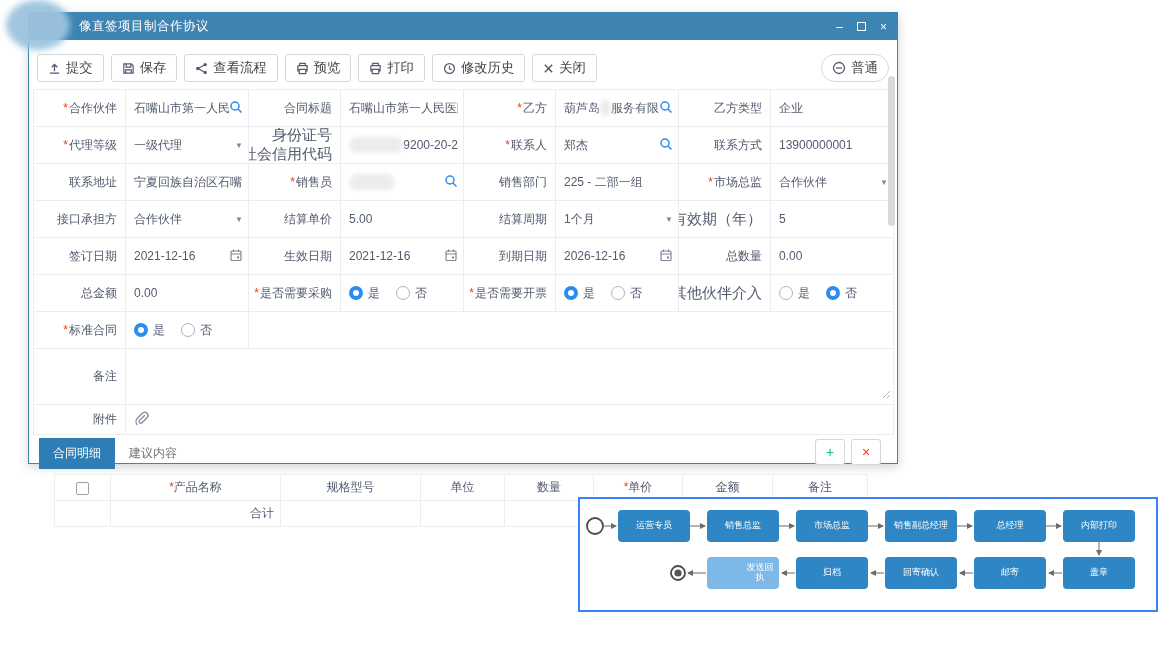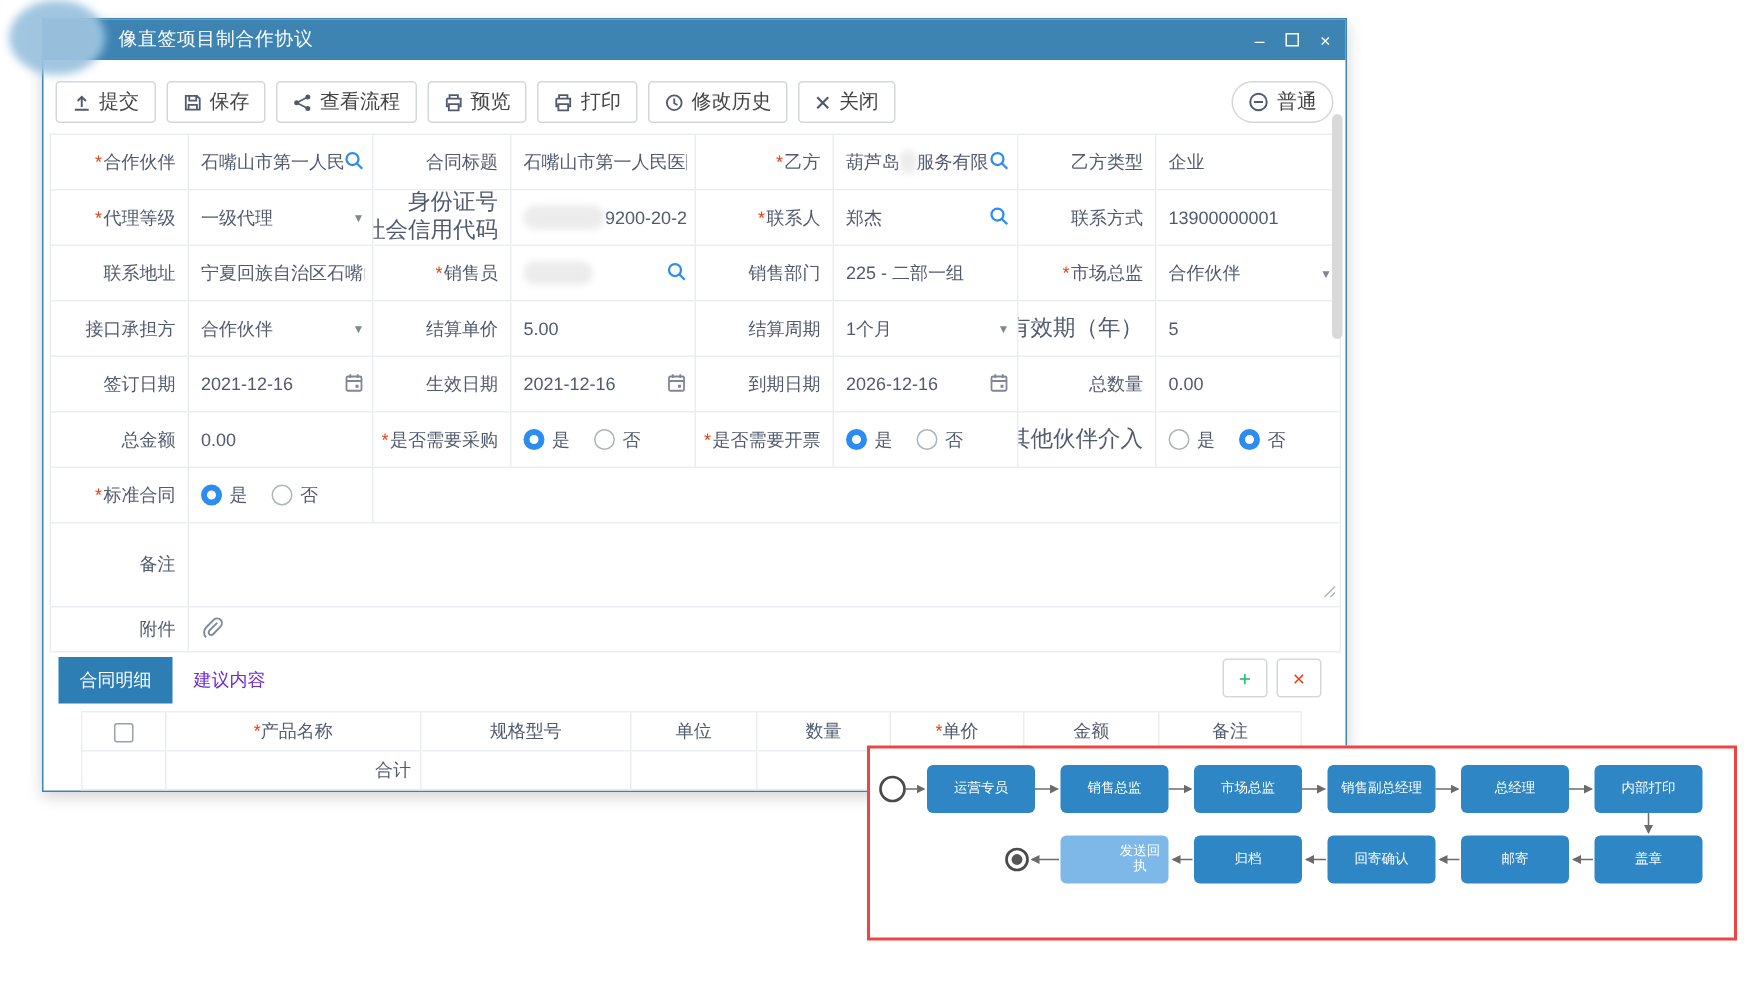--- a/index.html
+++ b/index.html
@@ -1,21 +1,21 @@
 <!DOCTYPE html>
 <html><head>
 <meta charset="utf-8">
 <style>
   * { box-sizing: border-box; margin: 0; padding: 0; }
   html,body { width:1172px; height:663px; background:#fff; overflow:hidden;
     font-family:"Liberation Sans","DejaVu Sans",sans-serif; }
   body { position:relative; font-size:12px; color:#515a6e; }
 
   
-  .dialog { position:absolute; left:28px; top:12px; width:870px; height:516px;
+  .dialog { position:absolute; left:28px; top:12px; width:870px; height:452px;
     background:#fff; border:1px solid #3d84b3; box-shadow:0 3px 10px rgba(0,0,0,.18); z-index:1; }
   .titlebar { height:27px; background:#3d84b3; display:flex; align-items:center;
     color:#fff; padding:0 10px 0 50px; }
   .titlebar .title { flex:1; font-size:12.5px; letter-spacing:.5px; }
   .win-controls { display:flex; align-items:center; gap:14px; }
   .win-controls span { cursor:pointer; line-height:1; font-size:12px; }
   .win-max { width:9px; height:9px; border:1.5px solid #fff; display:inline-block; }
 
   
   .toolbar { display:flex; align-items:center; gap:7px; padding:10px 8px 0 8px; height:46px; }
@@ -46,42 +46,42 @@
   .radio.sel { border:4px solid #2d8cf0; }
   .radio.unsel { border:1px solid #aeb4bd; }
   .radio-lab { margin:0 16px 0 5px; }
   .span-rest { grid-column:3/9; }
   .span-wide { grid-column:2/9; position:relative; }
   .resize-corner { position:absolute; right:2px; bottom:2px; }
 
   
   .tabbar { margin:3px 4px 0 4px; display:flex; align-items:center; position:relative; height:30px; }
   .tab-active { background:#2d7eb5; color:#fff; padding:7px 14px; margin-left:6px; cursor:pointer; }
-  .tab-plain { margin-left:14px; color:#6d28d9; cursor:pointer; }
+  .tab-plain { margin-left:14px; color:#737373; cursor:pointer; }
   .tab-actions { position:absolute; right:12px; top:1px; display:flex; gap:6px; }
   .sq-btn { width:30px; height:26px; background:#fff; border:1px solid #d4d7da; border-radius:3px;
     display:flex; align-items:center; justify-content:center; font-size:14px; cursor:pointer; }
   .sq-btn.add { color:#19be6b; }
   .sq-btn.del { color:#ed4014; }
 
   table.detail { border-collapse:collapse; margin:6px 0 0 25px; table-layout:fixed; }
   table.detail th, table.detail td { border:1px solid #ebeef1; height:26px; font-weight:normal;
     font-size:12px; color:#515a6e; padding:0 6px; overflow:hidden; white-space:nowrap; }
   table.detail th { text-align:center; }
   table.detail td { text-align:right; }
   th .star { color:#ed4014; }
   .chkbox { width:13px; height:13px; border:1px solid #9aa0a8; border-radius:2px;
     display:inline-block; vertical-align:middle; background:#fff; cursor:pointer; }
 
   .scroll-thumb { position:absolute; right:2px; top:63px; width:7px; height:150px;
     background:#d9d9d9; border-radius:4px; cursor:pointer; }
 
   
-  .flowpanel { position:absolute; left:578px; top:497px; width:580px; height:130px;
-    background:#fff; border:2px solid #ef4444; z-index:20; }
+  .flowpanel { position:absolute; left:578px; top:497px; width:580px; height:115px;
+    background:#fff; border:2px solid #3b82f6; z-index:20; }
   .fnode { position:absolute; width:72px; height:32px; border-radius:4px; background:#2e86c4;
     color:#fff; font-size:9px; display:flex; align-items:center; justify-content:center;
     text-align:center; line-height:1.1; padding:0 2px; overflow:hidden; }
   .fnode.current { background:#7db8e8;padding-left:36px; }
   .flow-svg { position:absolute; left:0; top:0; }
 
   
   .blob { position:absolute; left:6px; top:0; width:64px; height:50px; border-radius:50%;
     background:#9cc3df; opacity:.95; filter:blur(3px); z-index:40; }
 </style>

